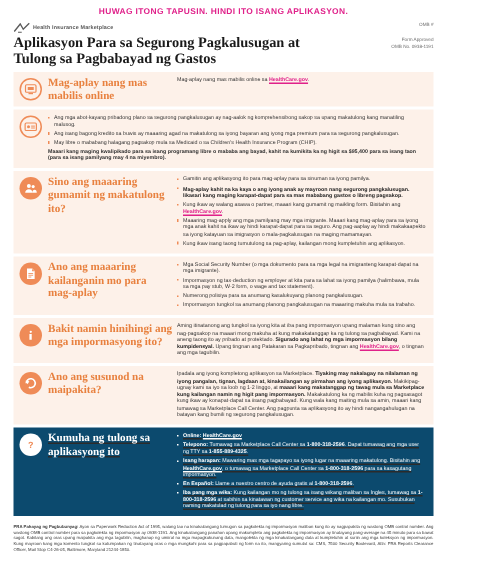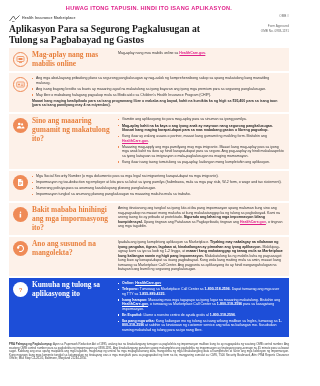--- a/index.html
+++ b/index.html
@@ -78,21 +78,22 @@
   
   .section {
     display: flex;
     align-items: flex-start;
     background: #fdf1e9;
     margin-bottom: 2px;
     padding: 3px 5px 3px 4px;
     box-sizing: border-box;
   }
   .section.solid {
-    background: #1d4ed8;
+    background: #0c4a6e;
+    text-decoration: underline;
   }
   .sec-icon {
     width: 15px;
     height: 15px;
     flex: none;
     margin-right: 4px;
     margin-top: 1px;
     position: relative;
   }
   .circle {
@@ -262,53 +263,54 @@
           <span class="circle filled">
             <svg width="9" height="9" viewBox="0 0 18 18">
               <path d="M4 2h7l3.2 3.2V16H4z" fill="#ffffff"></path>
               <path d="M10.8 2.2v3.4h3.2" fill="#ef8b57"></path>
               <rect x="5.8" y="8" width="6.4" height="1.1" fill="#ef8b57"></rect>
               <rect x="5.8" y="10.4" width="6.4" height="1.1" fill="#ef8b57"></rect>
               <rect x="5.8" y="12.8" width="4" height="1.1" fill="#ef8b57"></rect>
             </svg>
           </span>
         </div>
+        <div class="sec-head">Ano ang maaaring kailanganin mo para mag-aplay</div>
         <div class="sec-body">
           <ul class="bullets">
             <li>Mga Social Security Number (o mga dokumento para sa mga legal na imigranteng karapat-dapat na mga imigrante).</li>
             <li>Impormasyon ng tax-deduction ng employer at kita para sa lahat sa iyong pamilya (halimbawa, mula sa mga pay stub, W-2 form, o wage and tax statement).</li>
             <li>Numerong polisiya para sa anumang kasalukuyang planong pangkalusugan.</li>
             <li>Impormasyon tungkol sa anumang planong pangkalusugan na maaaring makuha mula sa trabaho.</li>
           </ul>
         </div>
       </div>
       <div class="section">
         <div class="sec-icon">
           <span class="circle filled">
             <svg width="9" height="9" viewBox="0 0 18 18">
               <circle cx="9" cy="4.4" r="1.5" fill="#ffffff"></circle>
               <path d="M7.2 7.4h3.1V15H7.2z" fill="#ffffff"></path>
             </svg>
           </span>
         </div>
-        <div class="sec-head">Bakit mababa hinihingi ang mga impormasyong ito?</div>
+        <div class="sec-head">Bakit namin hinihingi ang mga impormasyong ito?</div>
         <div class="sec-body">
           <p>Aming itinatanong ang tungkol sa iyong kita at iba pang impormasyon upang malaman kung sino ang nag-pagsakop na maaari mong makuha at kung makakatanggap ka ng tulong sa pagbabayad. Kami na aneng taong ito ay pribado at protektado. <b>Sigurado ang lahat ng mga impormasyon bilang kumpidensyal.</b> Upang tingnan ang Patakaran sa Pagkapribado, tingnan ang <span class="lnk">HealthCare.gov</span>, o tingnan ang mga tagubilin.</p>
         </div>
       </div>
       <div class="section">
         <div class="sec-icon">
           <span class="circle filled">
             <svg width="9" height="9" viewBox="0 0 18 18">
               <path d="M3 9a6 6 0 1 1 3.4 5.4" fill="none" stroke="#ffffff" stroke-width="2.2"></path>
               <path d="M2 5.6l5.2.6-2.4 4.2z" fill="#ffffff"></path>
             </svg>
           </span>
         </div>
-        <div class="sec-head">Ano ang susunod na mangolekta?</div>
+        <div class="sec-head">Ano ang susunod na maipakita?</div>
         <div class="sec-body">
           <p>Ipadala ang iyong kompletong aplikasyon sa Marketplace. <b>Tiyaking may nakalagay na nilalaman ng iyong pangalan, tignan, lagdaan at, kinakailangan ay pirmahan ang iyong aplikasyon.</b> Makikipag-ugnay kami sa iyo sa loob ng 1-2 linggo, at <b>maaari kang makatanggap ng tawag mula sa Marketplace kung kailangan namin ng higit pang impormasyon.</b> Makakatulong ka ng mabilis kuha ng pagsasagot kung ikaw ay konapat-dapat sa iisang pagbabayad. Kung wala kang maiting mula sa amin, maaari kang tumawag sa Marketplace Call Center. Ang pagpunta sa aplikasyong ito ay hindi nangangahulugan na batayan kang bumili ng segurong pangkalusugan.</p>
         </div>
       </div>
       <div class="section solid">
         <div class="sec-icon">
           <span class="circle white">
             <svg width="9" height="9" viewBox="0 0 18 18">
               <text x="9" y="13.4" font-family="Liberation Sans, sans-serif" font-size="12" font-weight="bold" fill="#ef8b57" text-anchor="middle">?</text>
             </svg>

